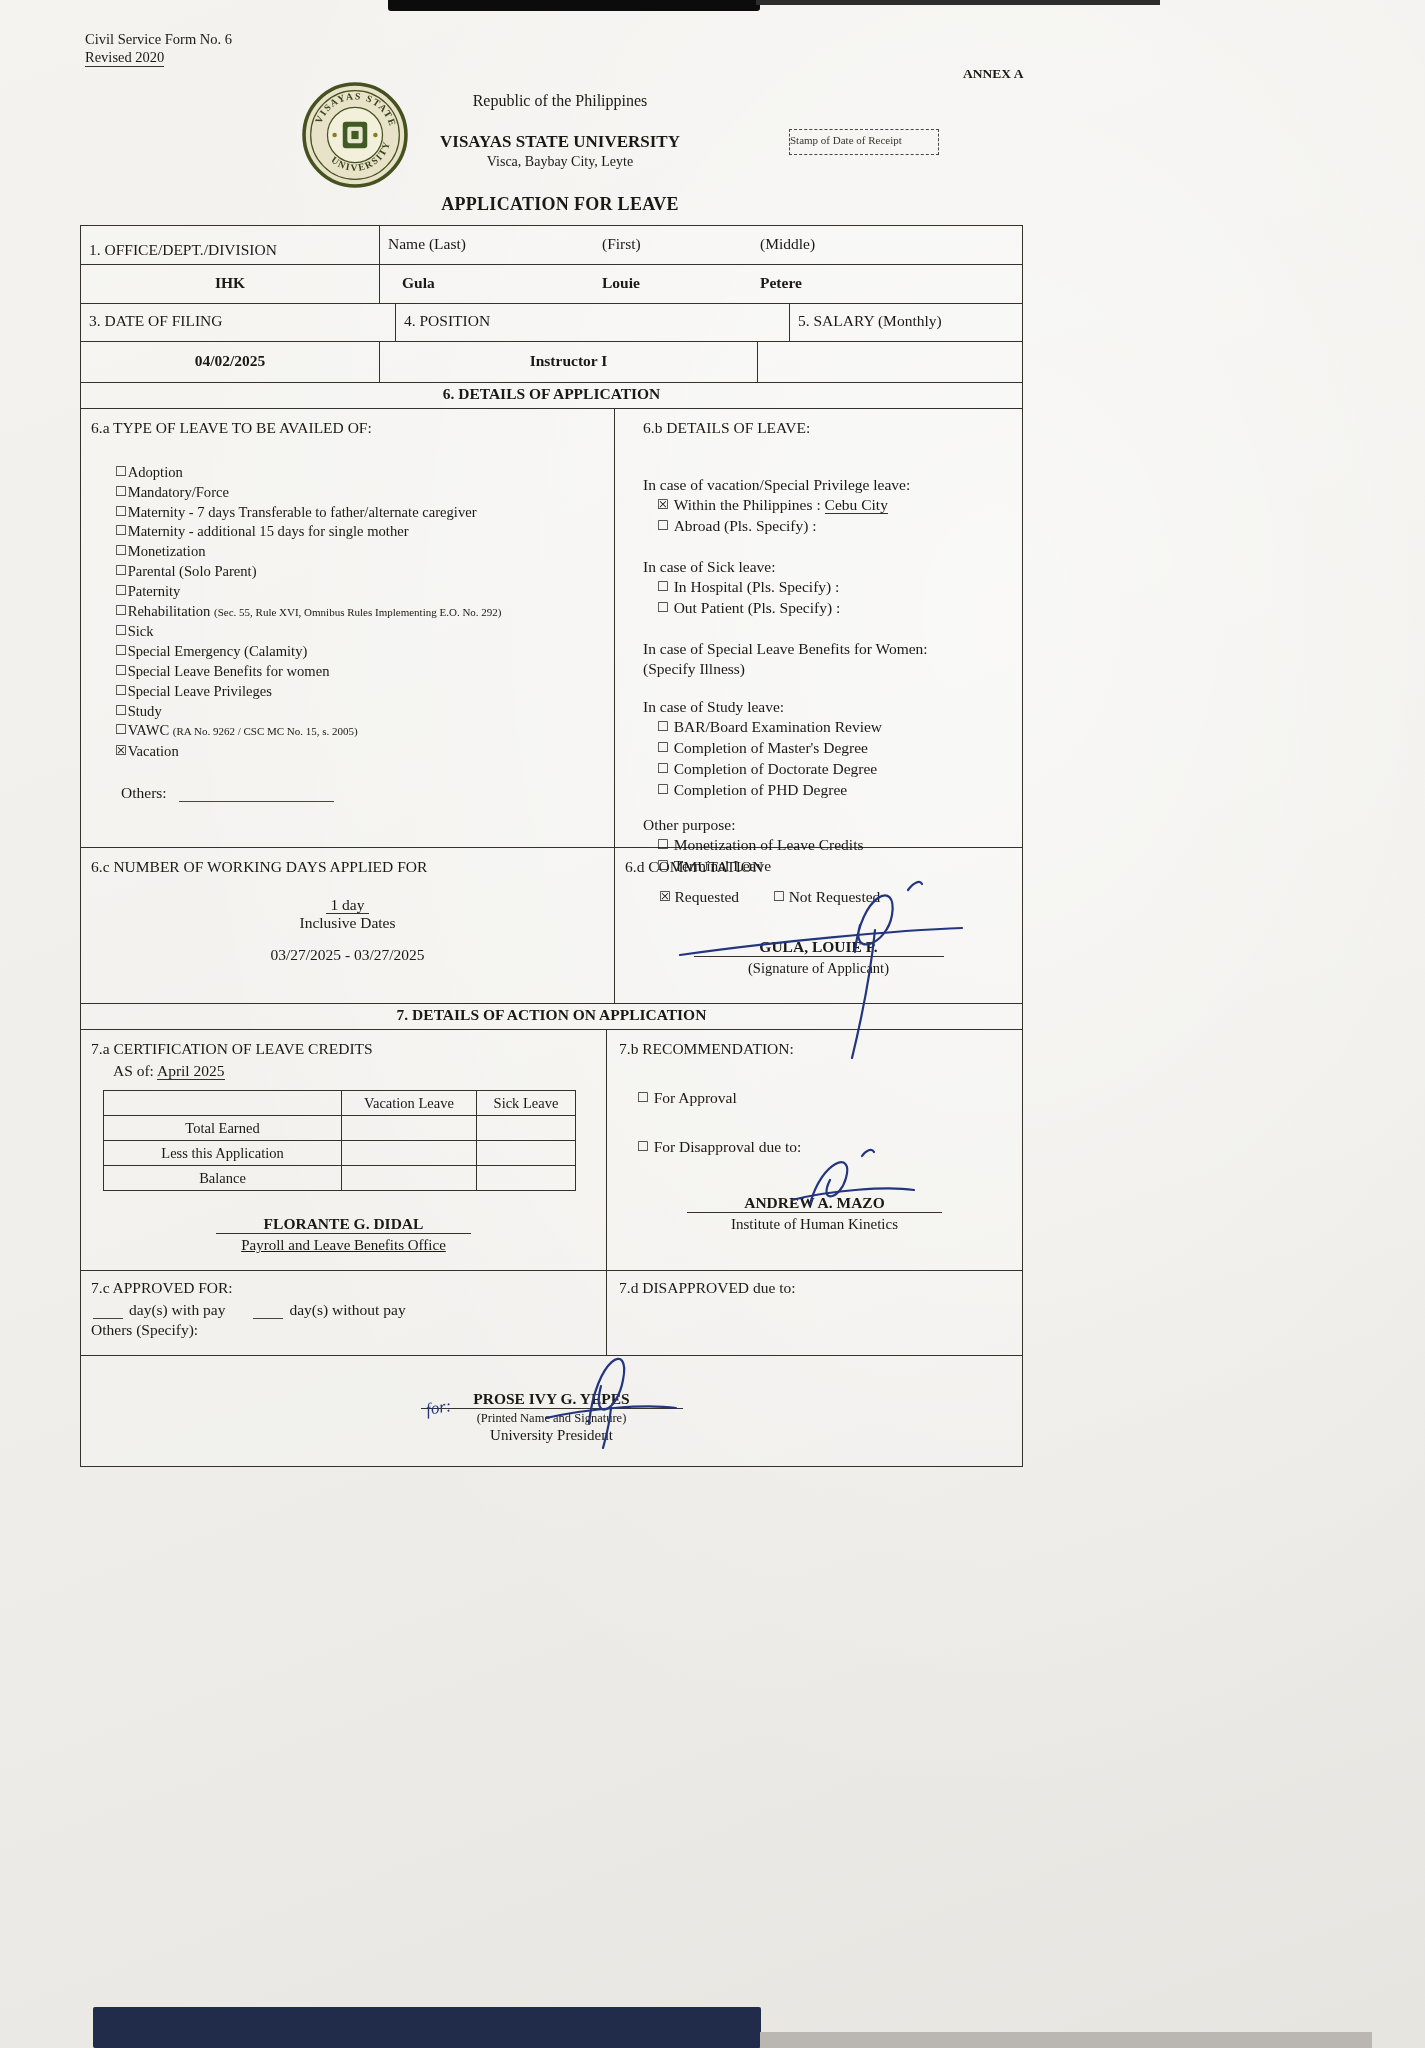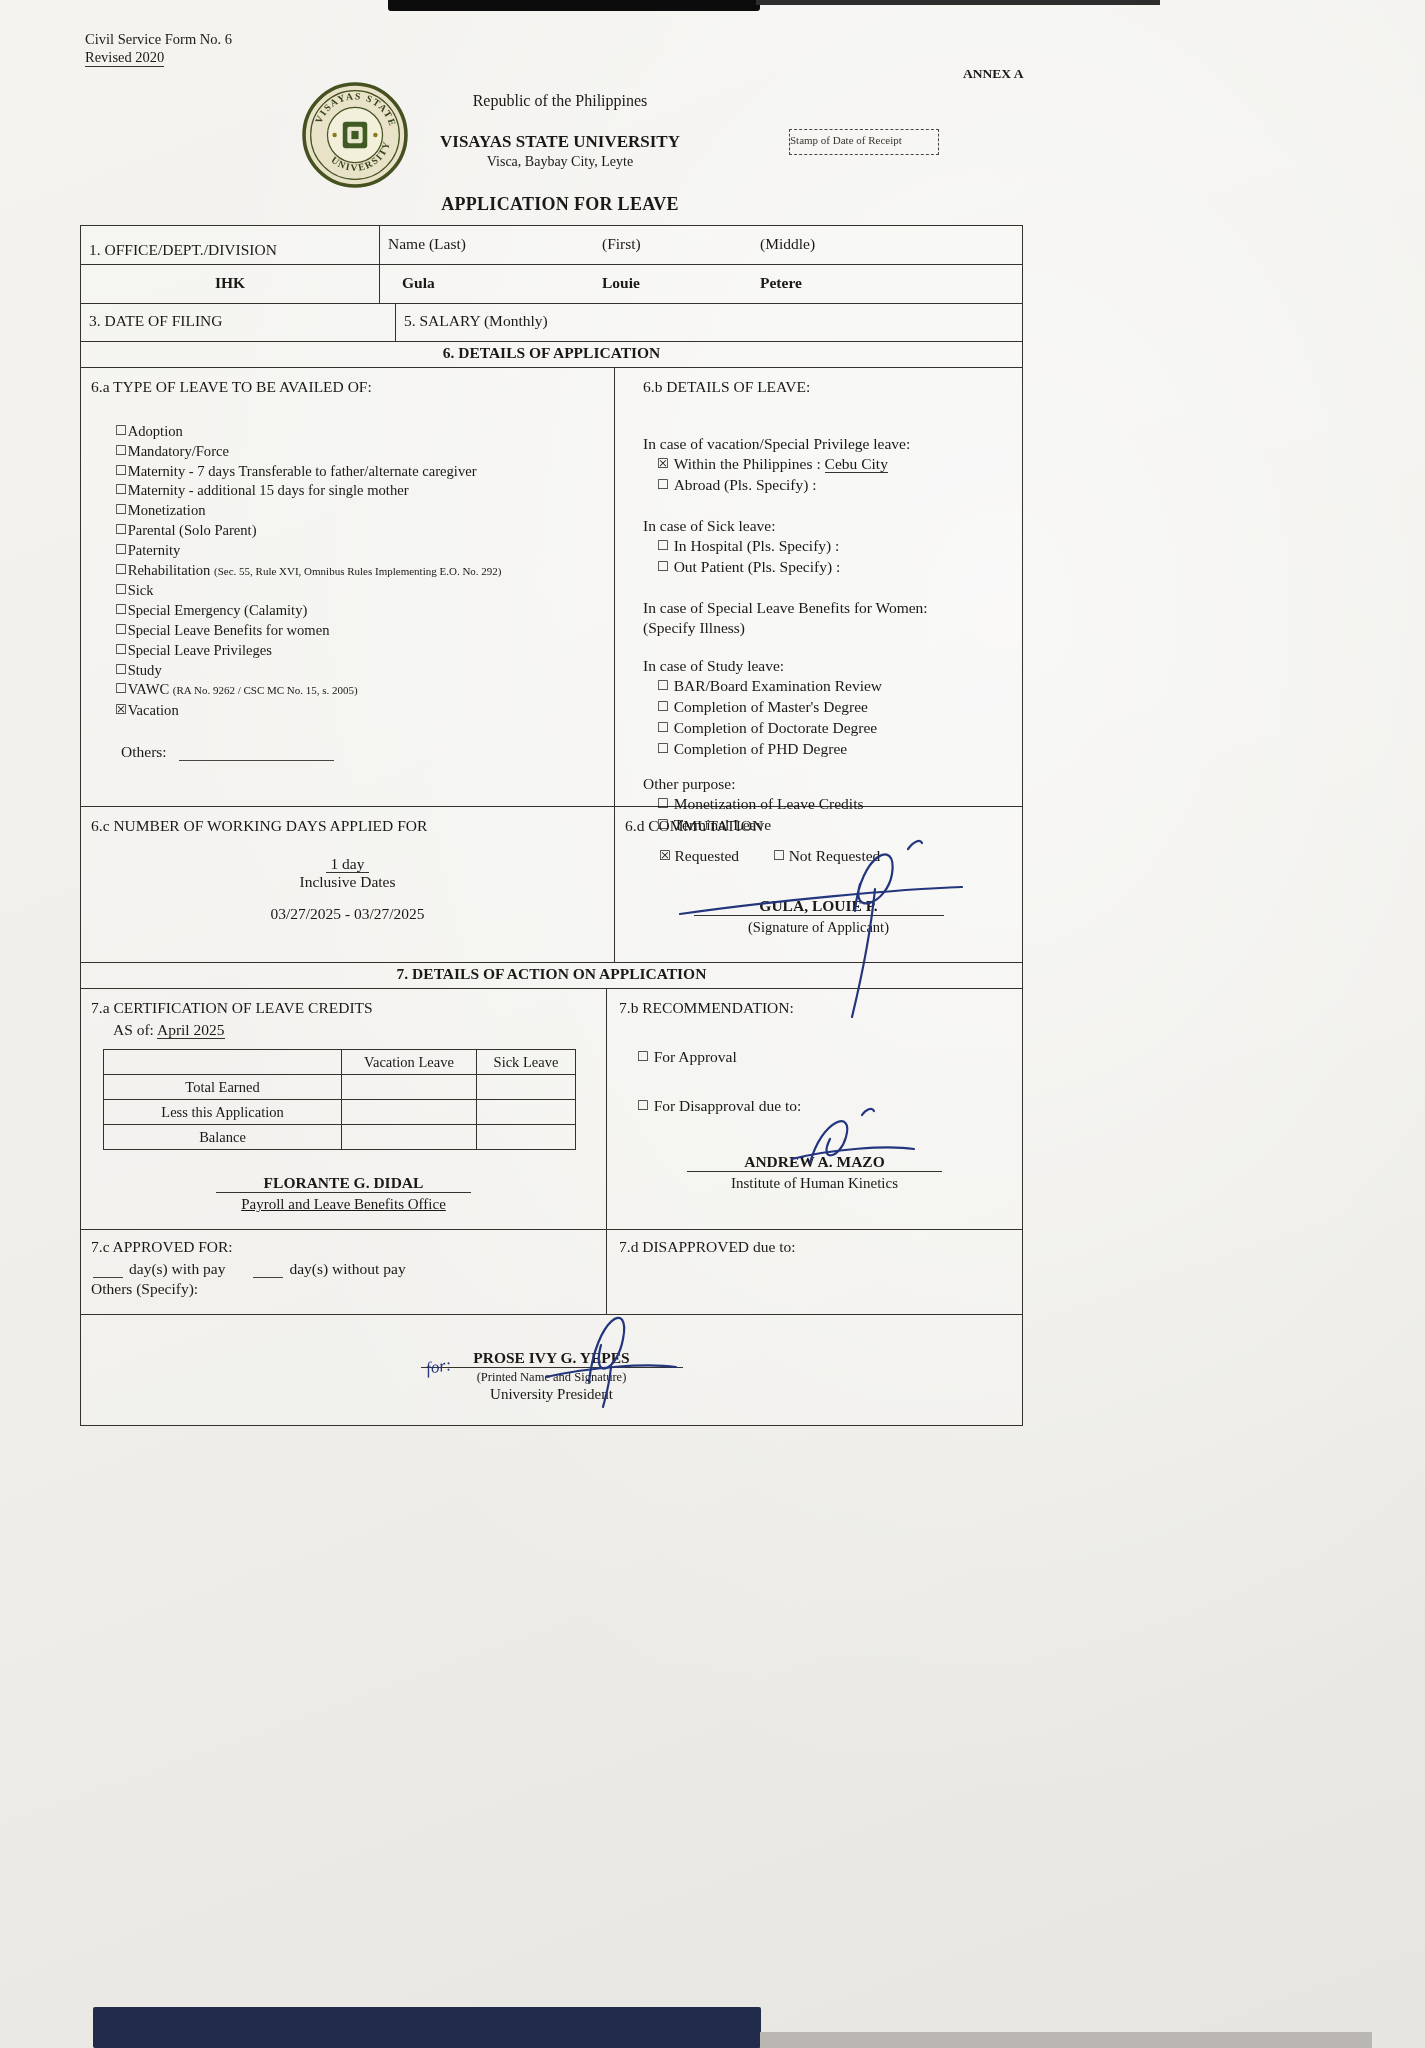--- a/index.html
+++ b/index.html
@@ -186,23 +186,29 @@
       </div>
       <div class="cell c-name">
         <span class="vl">Gula</span>
         <span class="vf">Louie</span>
         <span class="vm">Petere</span>
       </div>
     </div>
 
     <div class="row r3">
       <div class="cell c-date pad">3. DATE OF FILING</div>
+      <div class="cell c-pos pad">4. POSITION</div>
       <div class="cell c-sal pad">5. SALARY (Monthly)</div>
     </div>
 
+    <div class="row r4">
+      <div class="cell c-date valcell">04/02/2025</div>
+      <div class="cell c-pos valcell">Instructor I</div>
+      <div class="cell c-sal valcell"></div>
+    </div>
 
     <div class="row r-sec">
       <div class="cell">6. DETAILS OF APPLICATION</div>
     </div>
 
     <div class="row r6">
       <div class="cell c6a">
         <div class="sec-title">6.a TYPE OF LEAVE TO BE AVAILED OF:</div>
         <div class="type-list">
           <div class="ck-item"><span class="box">☐</span><span>Adoption</span></div>

